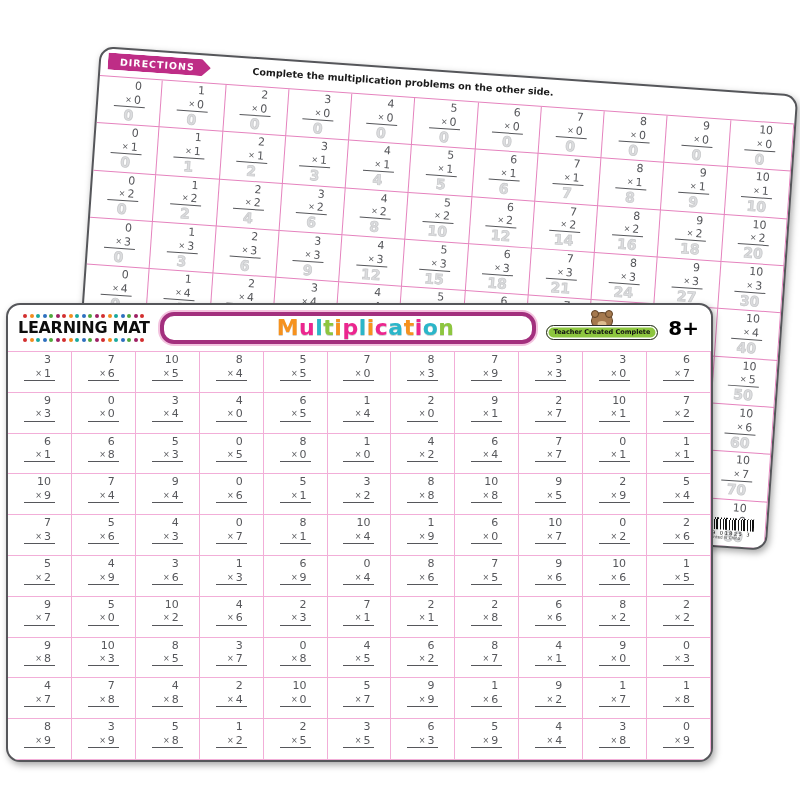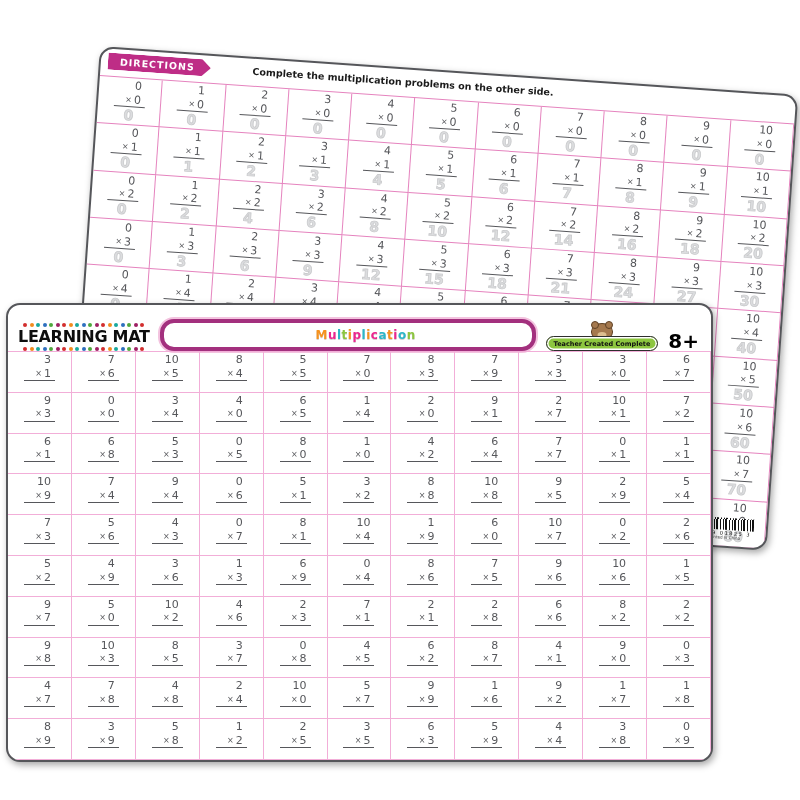--- a/index.html
+++ b/index.html
@@ -36,30 +36,30 @@
   .pt{display:block;width:27px;text-align:right;padding-right:4px;font-size:11px;line-height:1.15;font-weight:500;}
   .pb{display:block;width:27px;text-align:right;padding-right:4px;font-size:11px;line-height:1.2;font-weight:500;border-bottom:1.5px solid #56575b;}
   .pb i{font-style:normal;font-size:8px;margin-right:2px;vertical-align:1px;}
   .pa{display:block;width:30px;text-align:center;font-size:14px;line-height:1.25;font-weight:600;color:#dcdddf;-webkit-text-stroke:.8px #c9cacc;}
   .barcode{position:absolute;right:12px;bottom:5px;width:58px;text-align:center;}
   .bars{height:12px;background:repeating-linear-gradient(90deg,#111 0 1px,#fff 1px 2px,#111 2px 4px,#fff 4px 6px,#111 6px 7px,#fff 7px 9px);}
   .bc-digits{font-size:5px;letter-spacing:1.5px;color:#111;}
   .bc-note{font-size:4px;color:#444;line-height:1.2;}
   
   #front-mat{left:6px;top:303px;width:707px;height:459px;z-index:2;}
-  .front-header{position:absolute;left:0;top:0;right:0;height:46px;display:flex;align-items:flex-end;padding:0 12px 0 10px;box-sizing:border-box;gap:10px;}
+  .front-header{position:absolute;left:0;top:0;right:0;height:46px;display:flex;align-items:center;padding:0 12px 0 10px;box-sizing:border-box;gap:10px;}
   .brand{display:flex;flex-direction:column;align-items:center;gap:2px;flex:0 0 auto;}
   .brand-text{font-size:16px;font-weight:900;letter-spacing:-.3px;color:#0d0d0d;line-height:1;}
   .dots{display:flex;gap:2.5px;}
   .dots i{width:4px;height:4px;border-radius:50%;display:block;}
   .title-box{
     flex:1 1 auto;height:24px;border:4px solid #A3307E;border-radius:14px;
     box-shadow:0 0 0 2px #F3C3DF;background:#fff;display:flex;align-items:center;justify-content:center;
   }
-  .title-letters{font-size:12px;font-weight:800;letter-spacing:.5px;line-height:1;text-shadow:0 1px 0 rgba(120,120,120,.35);margin-left:36px;}
+  .title-letters{font-size:22px;font-weight:800;letter-spacing:.5px;line-height:1;text-shadow:0 1px 0 rgba(120,120,120,.35);margin-left:36px;}
   .tcr{position:relative;flex:0 0 auto;margin-top:8px;}
   .bear{position:absolute;left:50%;top:-13px;transform:translateX(-50%);width:20px;height:15px;background:#A5794E;border:1px solid #5f4125;border-radius:50% 50% 45% 45%;}
   .bear::before,.bear::after{content:"";position:absolute;top:-3px;width:6px;height:6px;background:#A5794E;border:1px solid #5f4125;border-radius:50%;}
   .bear::before{left:-1px;} .bear::after{right:-1px;}
   .muzzle{position:absolute;left:50%;bottom:1px;transform:translateX(-50%);width:9px;height:6px;background:#DDBE8F;border-radius:50%;}
   .tcr-pill{
     position:relative;background:#8DC63F;border:1.5px solid #2e2e2e;border-radius:8px;
     padding:2.5px 7px;font-size:6.5px;font-weight:bold;color:#101010;white-space:nowrap;box-shadow:0 0 0 1.5px #fff inset;
   }
   .age{font-size:20px;font-weight:900;color:#000;flex:0 0 auto;line-height:1;}

